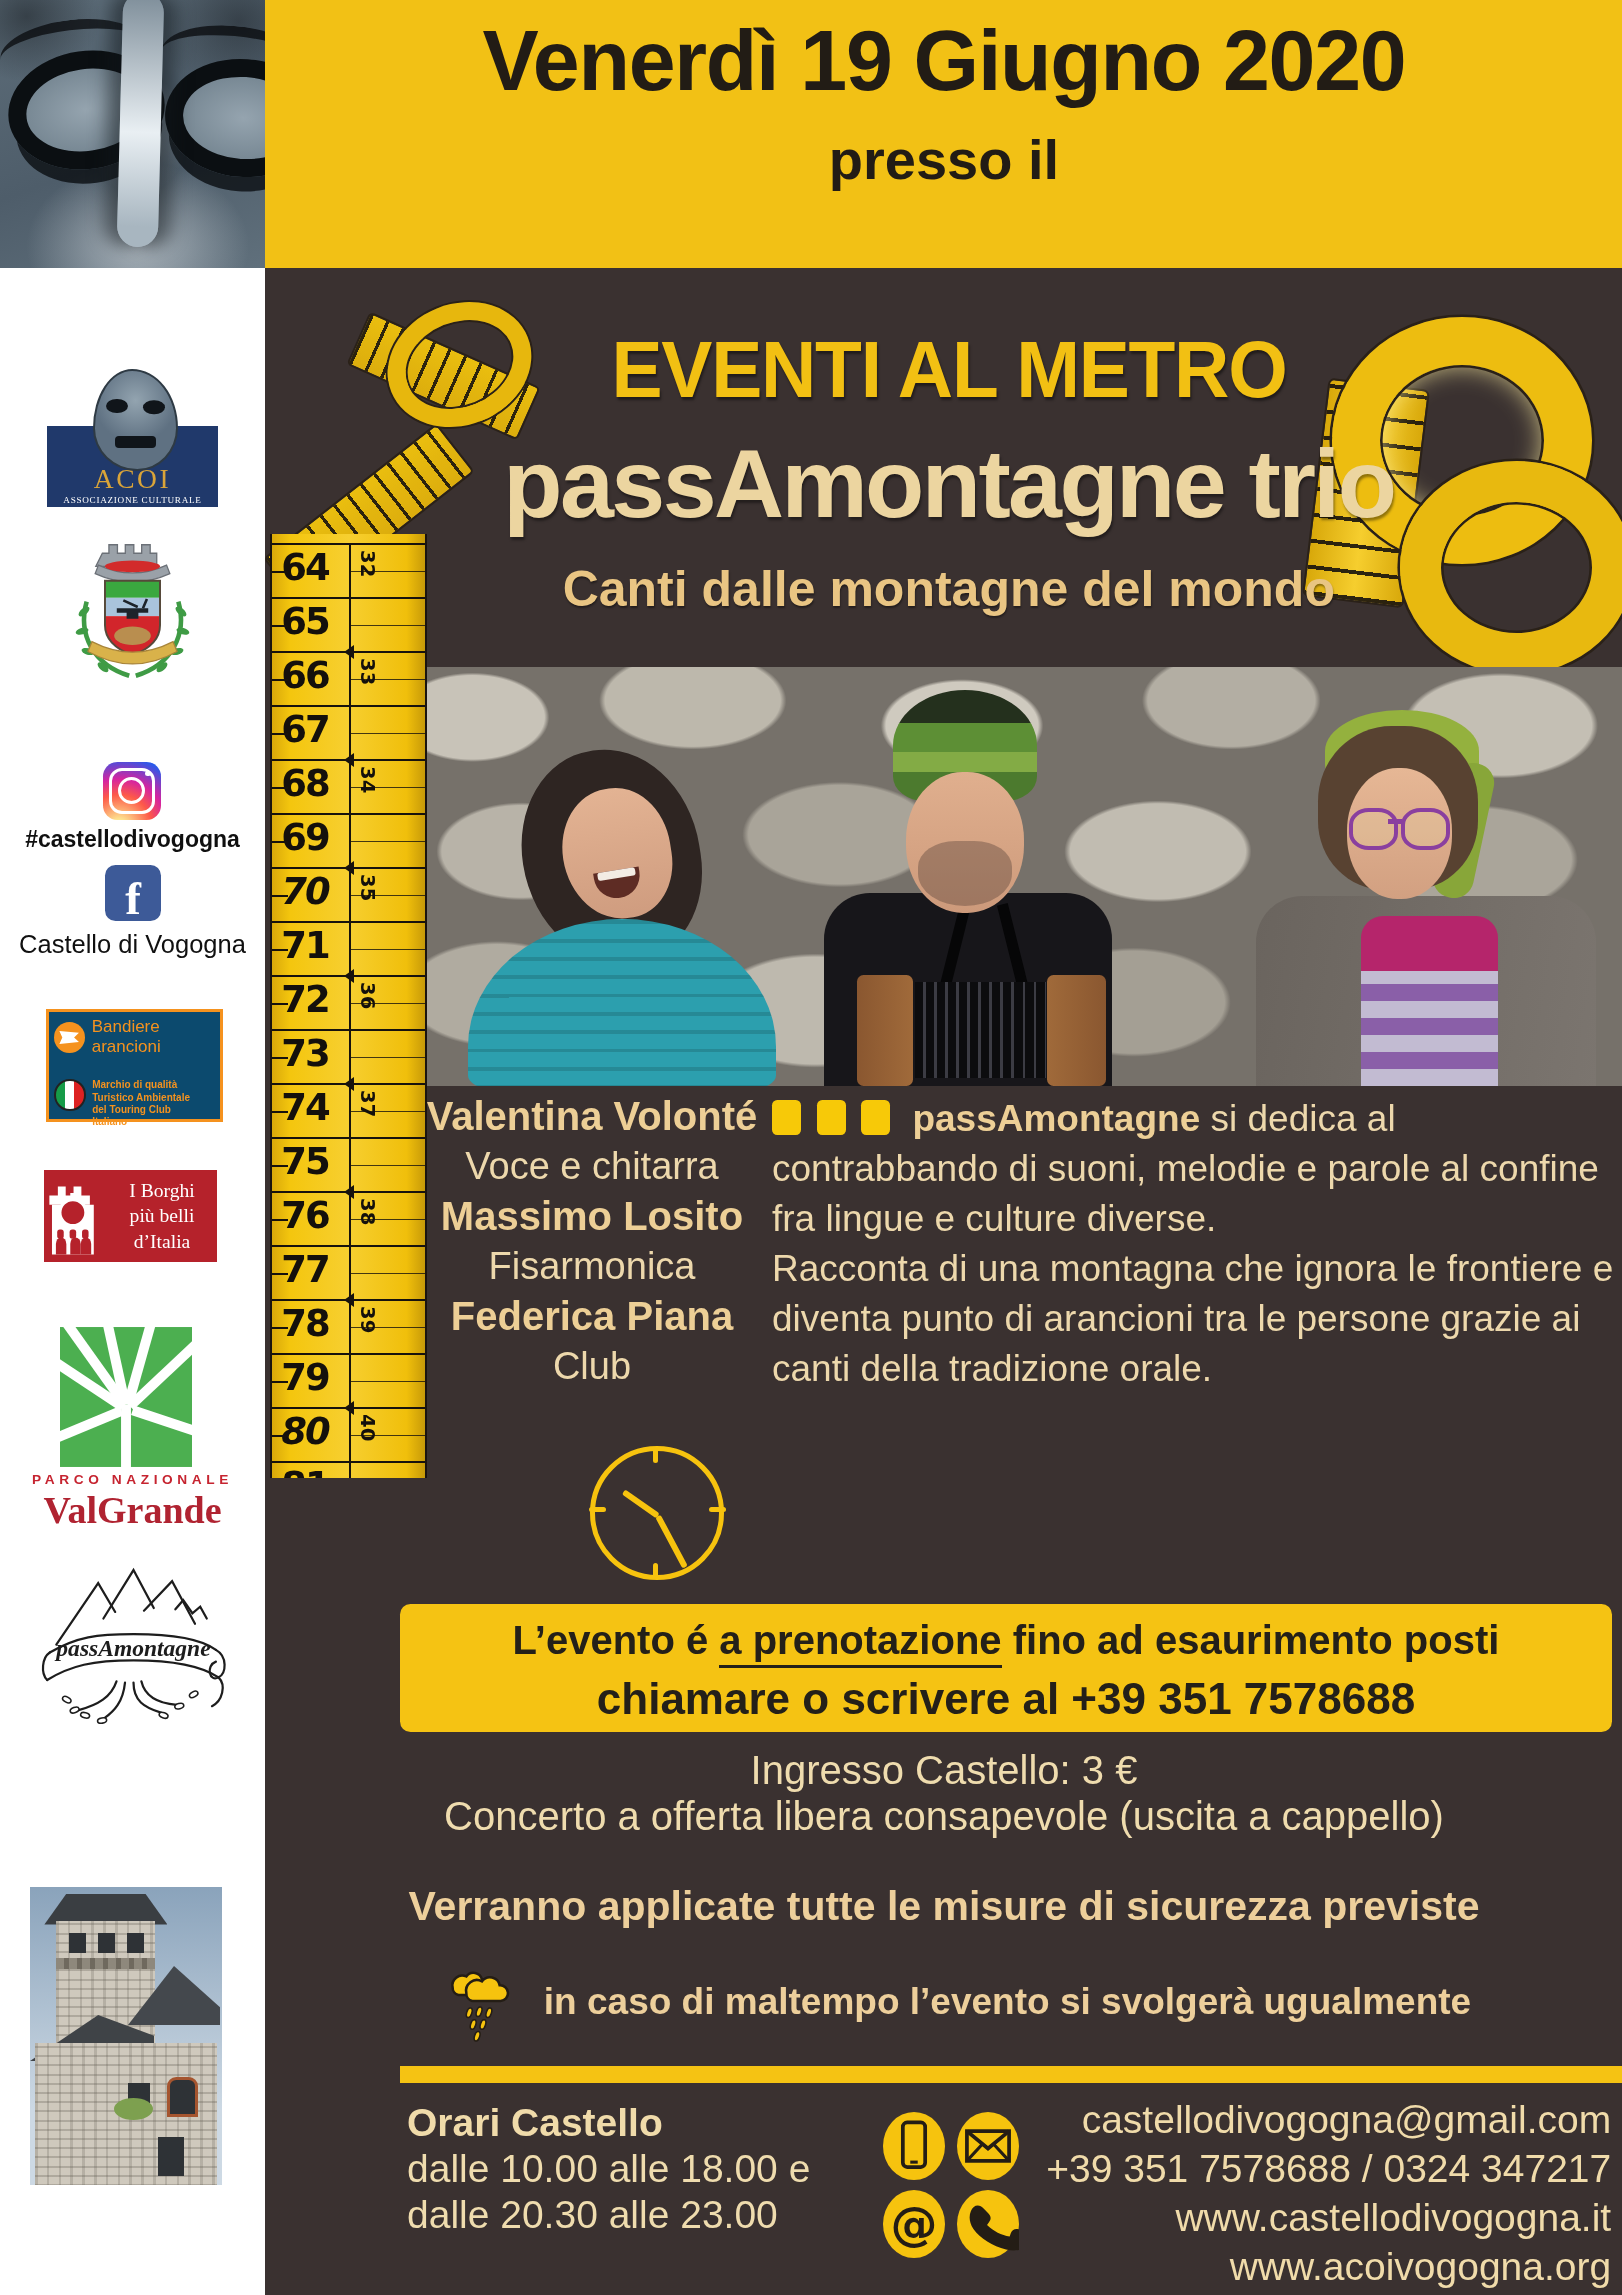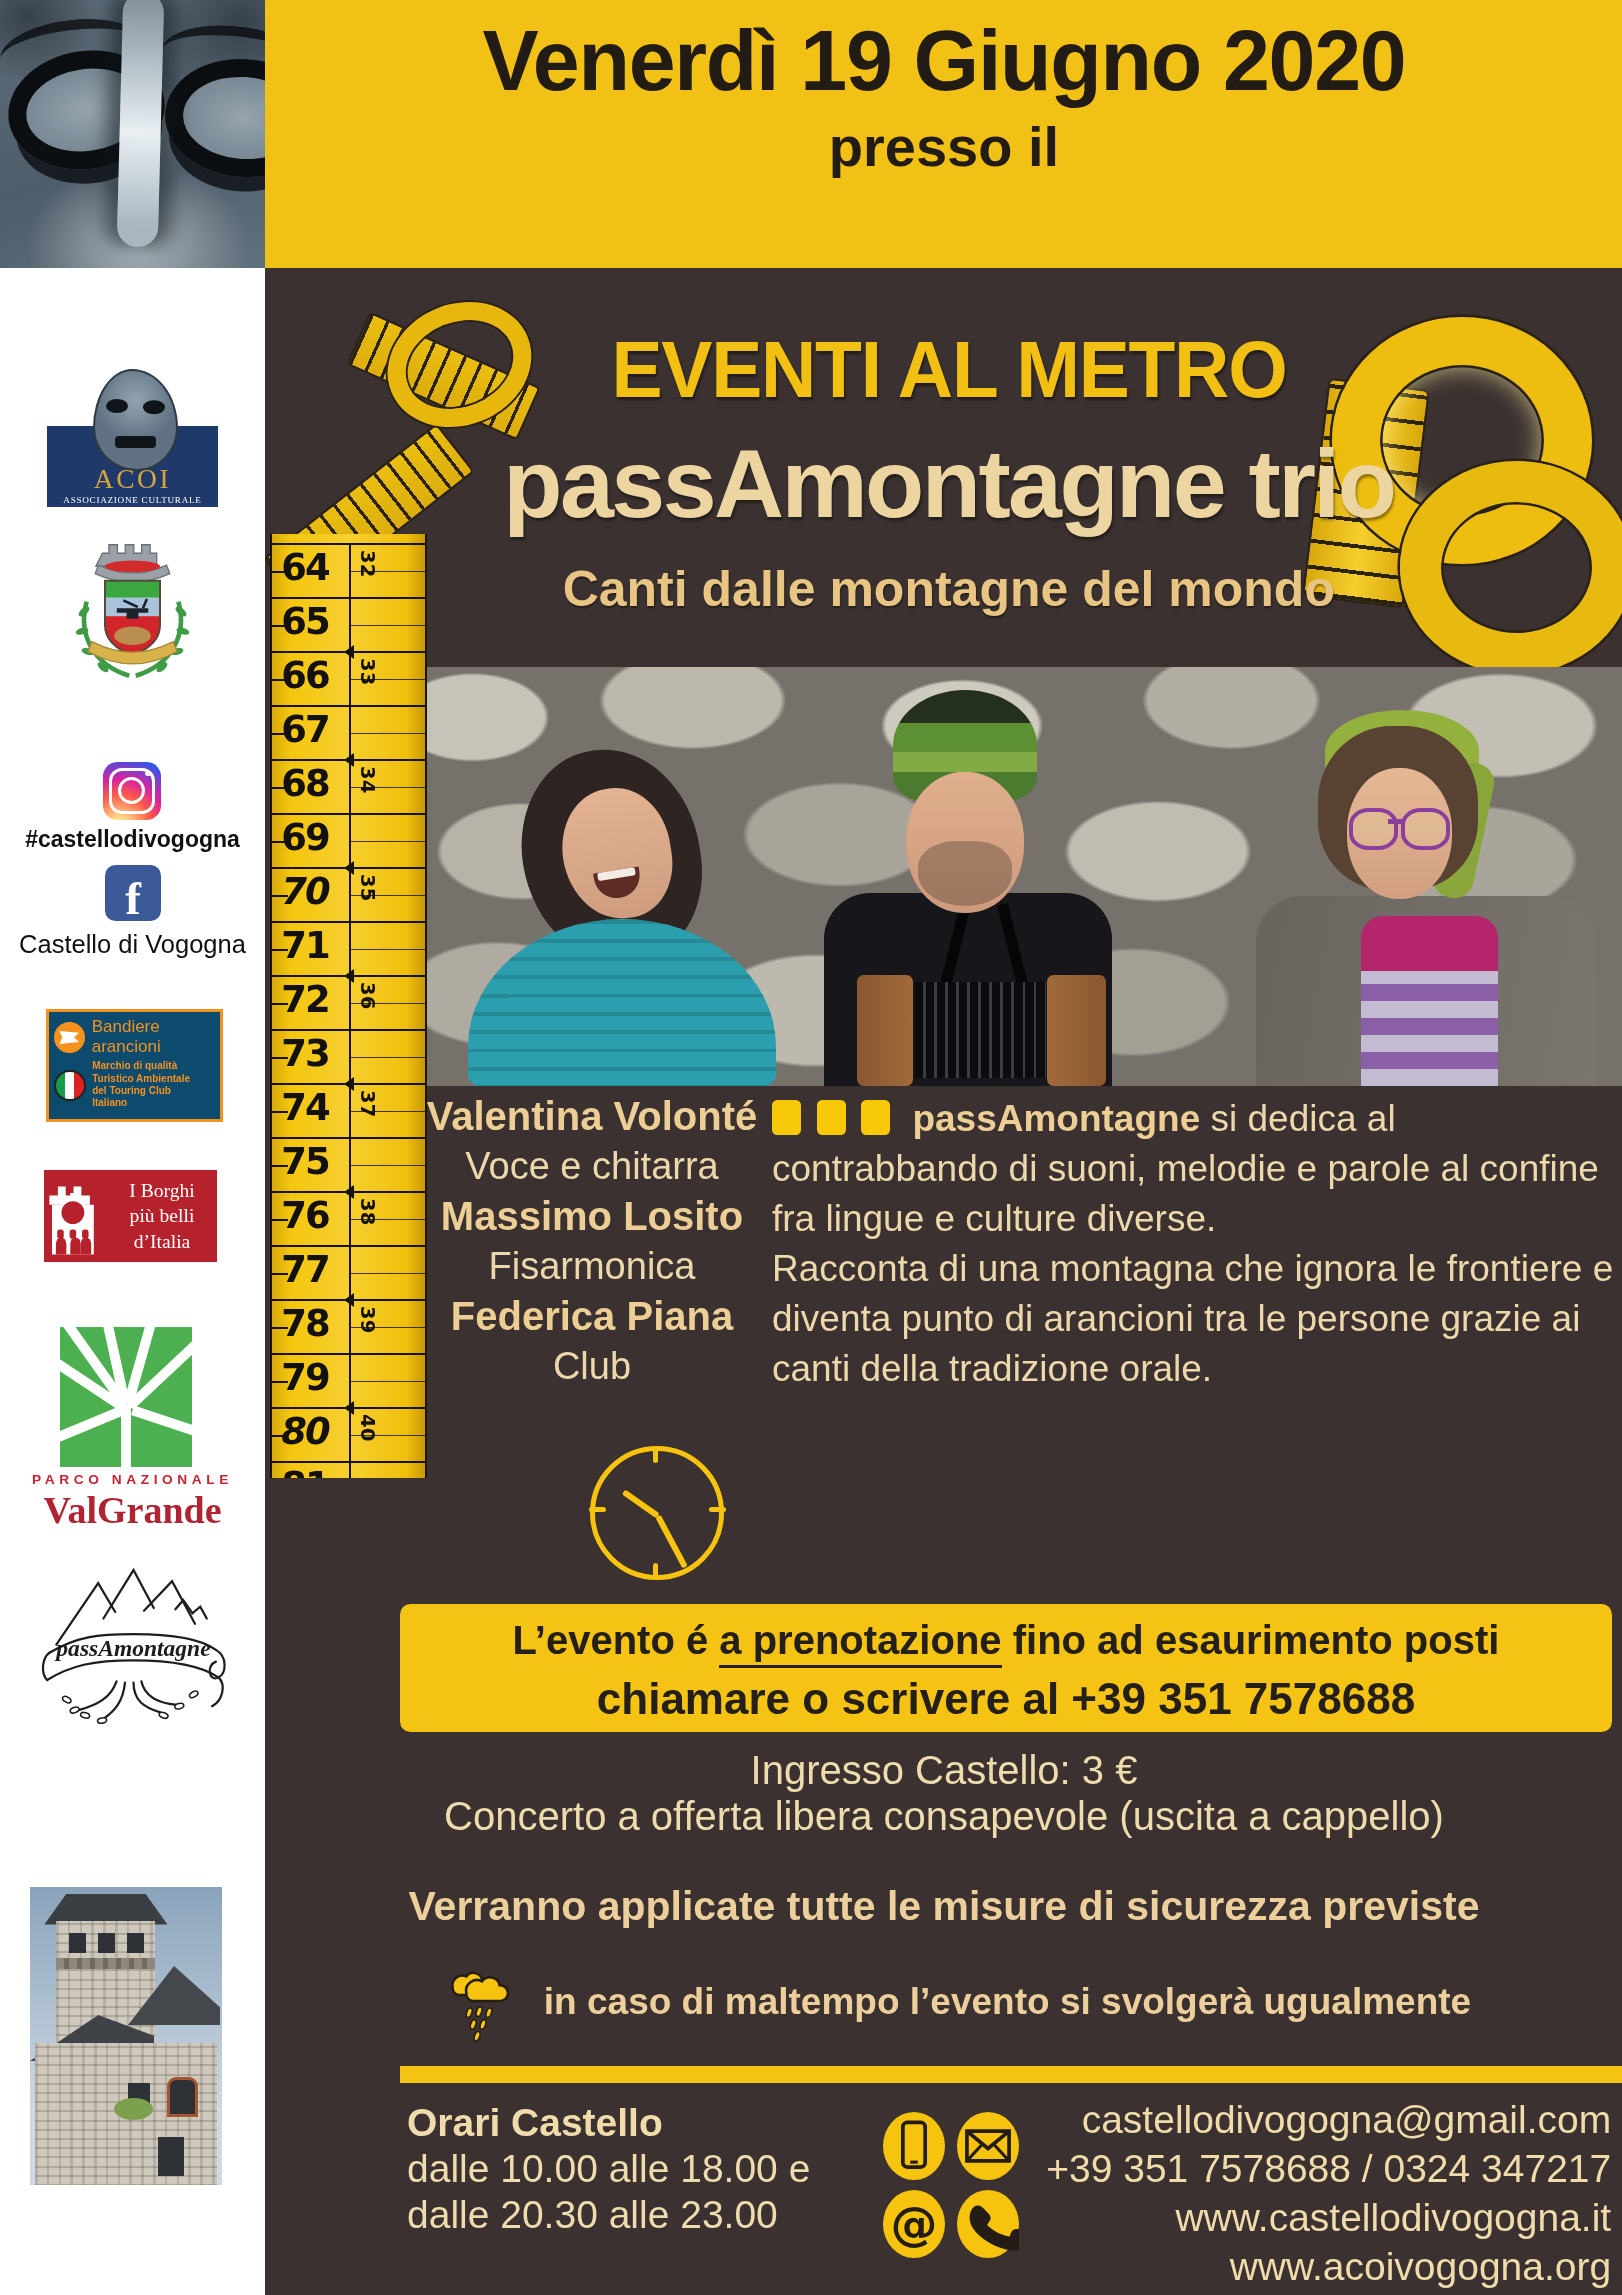--- a/index.html
+++ b/index.html
@@ -21,21 +21,21 @@
        background:radial-gradient(#95a4af,#6c7d89);box-shadow:0 19.6px 0 -5.2px rgba(10,14,17,.8);}
   .eye.l{left:7.9px;top:51px;transform:rotate(-8deg);}
   .eye.r{left:165px;top:59px;transform:rotate(4deg);}
   .nose{left:120px;top:-7.9px;width:41px;height:255px;border-radius:22px;transform:rotate(1.5deg);
         background:linear-gradient(180deg,#7c8c98,#e9eff3 55%,#a8b6c0 92%);
         box-shadow:-13px 0 17px rgba(18,23,28,.5),13px 0 17px rgba(18,23,28,.5);}
   
   .banner{position:absolute;left:265px;top:0;width:1358px;height:268px;background:#F2C115;
           border-bottom:3.9px solid #241e18;text-align:center;color:#221c15;}
   .banner .l1{margin-top:10.5px;font-size:86px;line-height:98px;font-weight:700;letter-spacing:-1.3px;transform:scaleX(.98);}
-  .banner .l2{margin-top:5px;display:flex;justify-content:center;align-items:baseline;gap:19.6px;}
+  .banner .l2{margin-top:18px;display:flex;justify-content:center;align-items:baseline;gap:19.6px;}
   .banner .l2 .pre{font-size:56px;font-weight:600;}
   .banner .l2 .main{font-size:82px;font-weight:600;letter-spacing:-1.3px;}
   
   .main{position:absolute;left:265px;top:268px;width:1358px;height:2027px;background:#3A3130;overflow:hidden;}
   
   .deco{position:absolute;background:
       repeating-linear-gradient(90deg, rgba(23,18,13,.9) 0 3.3px, transparent 3.3px 17px),
       linear-gradient(#f4c60e,#e5b40c);border:2px solid #2a2118;border-radius:5.2px;opacity:.95;}
   .deco.d1{left:-6.5px;top:216px;width:216px;height:58px;transform:rotate(-38deg);}
   .deco.d2{left:85px;top:79px;width:183px;height:54px;transform:rotate(24deg);}
@@ -190,21 +190,21 @@
   .fb span{font-family:"Liberation Serif",serif;font-size:47px;font-weight:700;color:#fff;margin-top:10.5px;}
   .fb-label{position:absolute;left:0;top:662px;width:265px;text-align:center;font-size:25.5px;font-weight:500;color:#101010;}
   .bandiere{position:absolute;left:46px;top:741px;width:166px;height:102px;border:3.3px solid #F5921E;background:#0c4a6e;padding:5.2px 0 0 5.2px;}
   .bnd-row{display:flex;align-items:center;gap:6.5px;}
   .bnd-flag{width:31px;height:31px;border-radius:50%;background:#F5921E;position:relative;flex:0 0 31px;}
   .bnd-flag::before{content:"";position:absolute;left:5.2px;top:9.2px;width:19.6px;height:13px;background:#fff;
       clip-path:polygon(0 0,100% 15%,75% 50%,100% 85%,0 100%,15% 50%);}
   .bnd-title{font-size:17px;color:#F5921E;font-weight:500;}
   .bnd-tci{width:27.5px;height:27.5px;border-radius:50%;border:2px solid #222;flex:0 0 27.5px;margin-top:3.9px;
       background:linear-gradient(90deg,#169b48 0 33%,#fff 33% 66%,#d22 66%);}
-  .bnd-sub{margin-top:3px;width:111px;font-size:10px;line-height:12.4px;color:#F5921E;font-weight:600;}
+  .bnd-sub{margin-top:22px;width:111px;font-size:10px;line-height:12.4px;color:#F5921E;font-weight:600;}
   .borghi{position:absolute;left:44px;top:902px;width:173px;height:92px;background:#B5222B;display:flex;align-items:center;}
   .borghi-txt{font-family:"Liberation Serif",serif;color:#fff;font-size:19.6px;line-height:25.5px;text-align:center;flex:1;}
   .valgrande{position:absolute;left:60px;top:1059px;}
   .vg-kicker{position:absolute;left:0;top:1204px;width:265px;text-align:center;font-size:13.7px;font-weight:700;
              letter-spacing:4.6px;color:#C62430;}
   .vg-name{position:absolute;left:0;top:1220px;width:265px;text-align:center;font-family:"Liberation Serif",serif;
            font-size:38px;font-weight:700;color:#B02331;}
   .pam{position:absolute;left:38px;top:1277px;}
   .castle{position:absolute;left:30px;top:1619px;width:192px;height:298px;overflow:hidden;
           background:linear-gradient(180deg,#8aa3bb,#cdd9e4 75%);}

